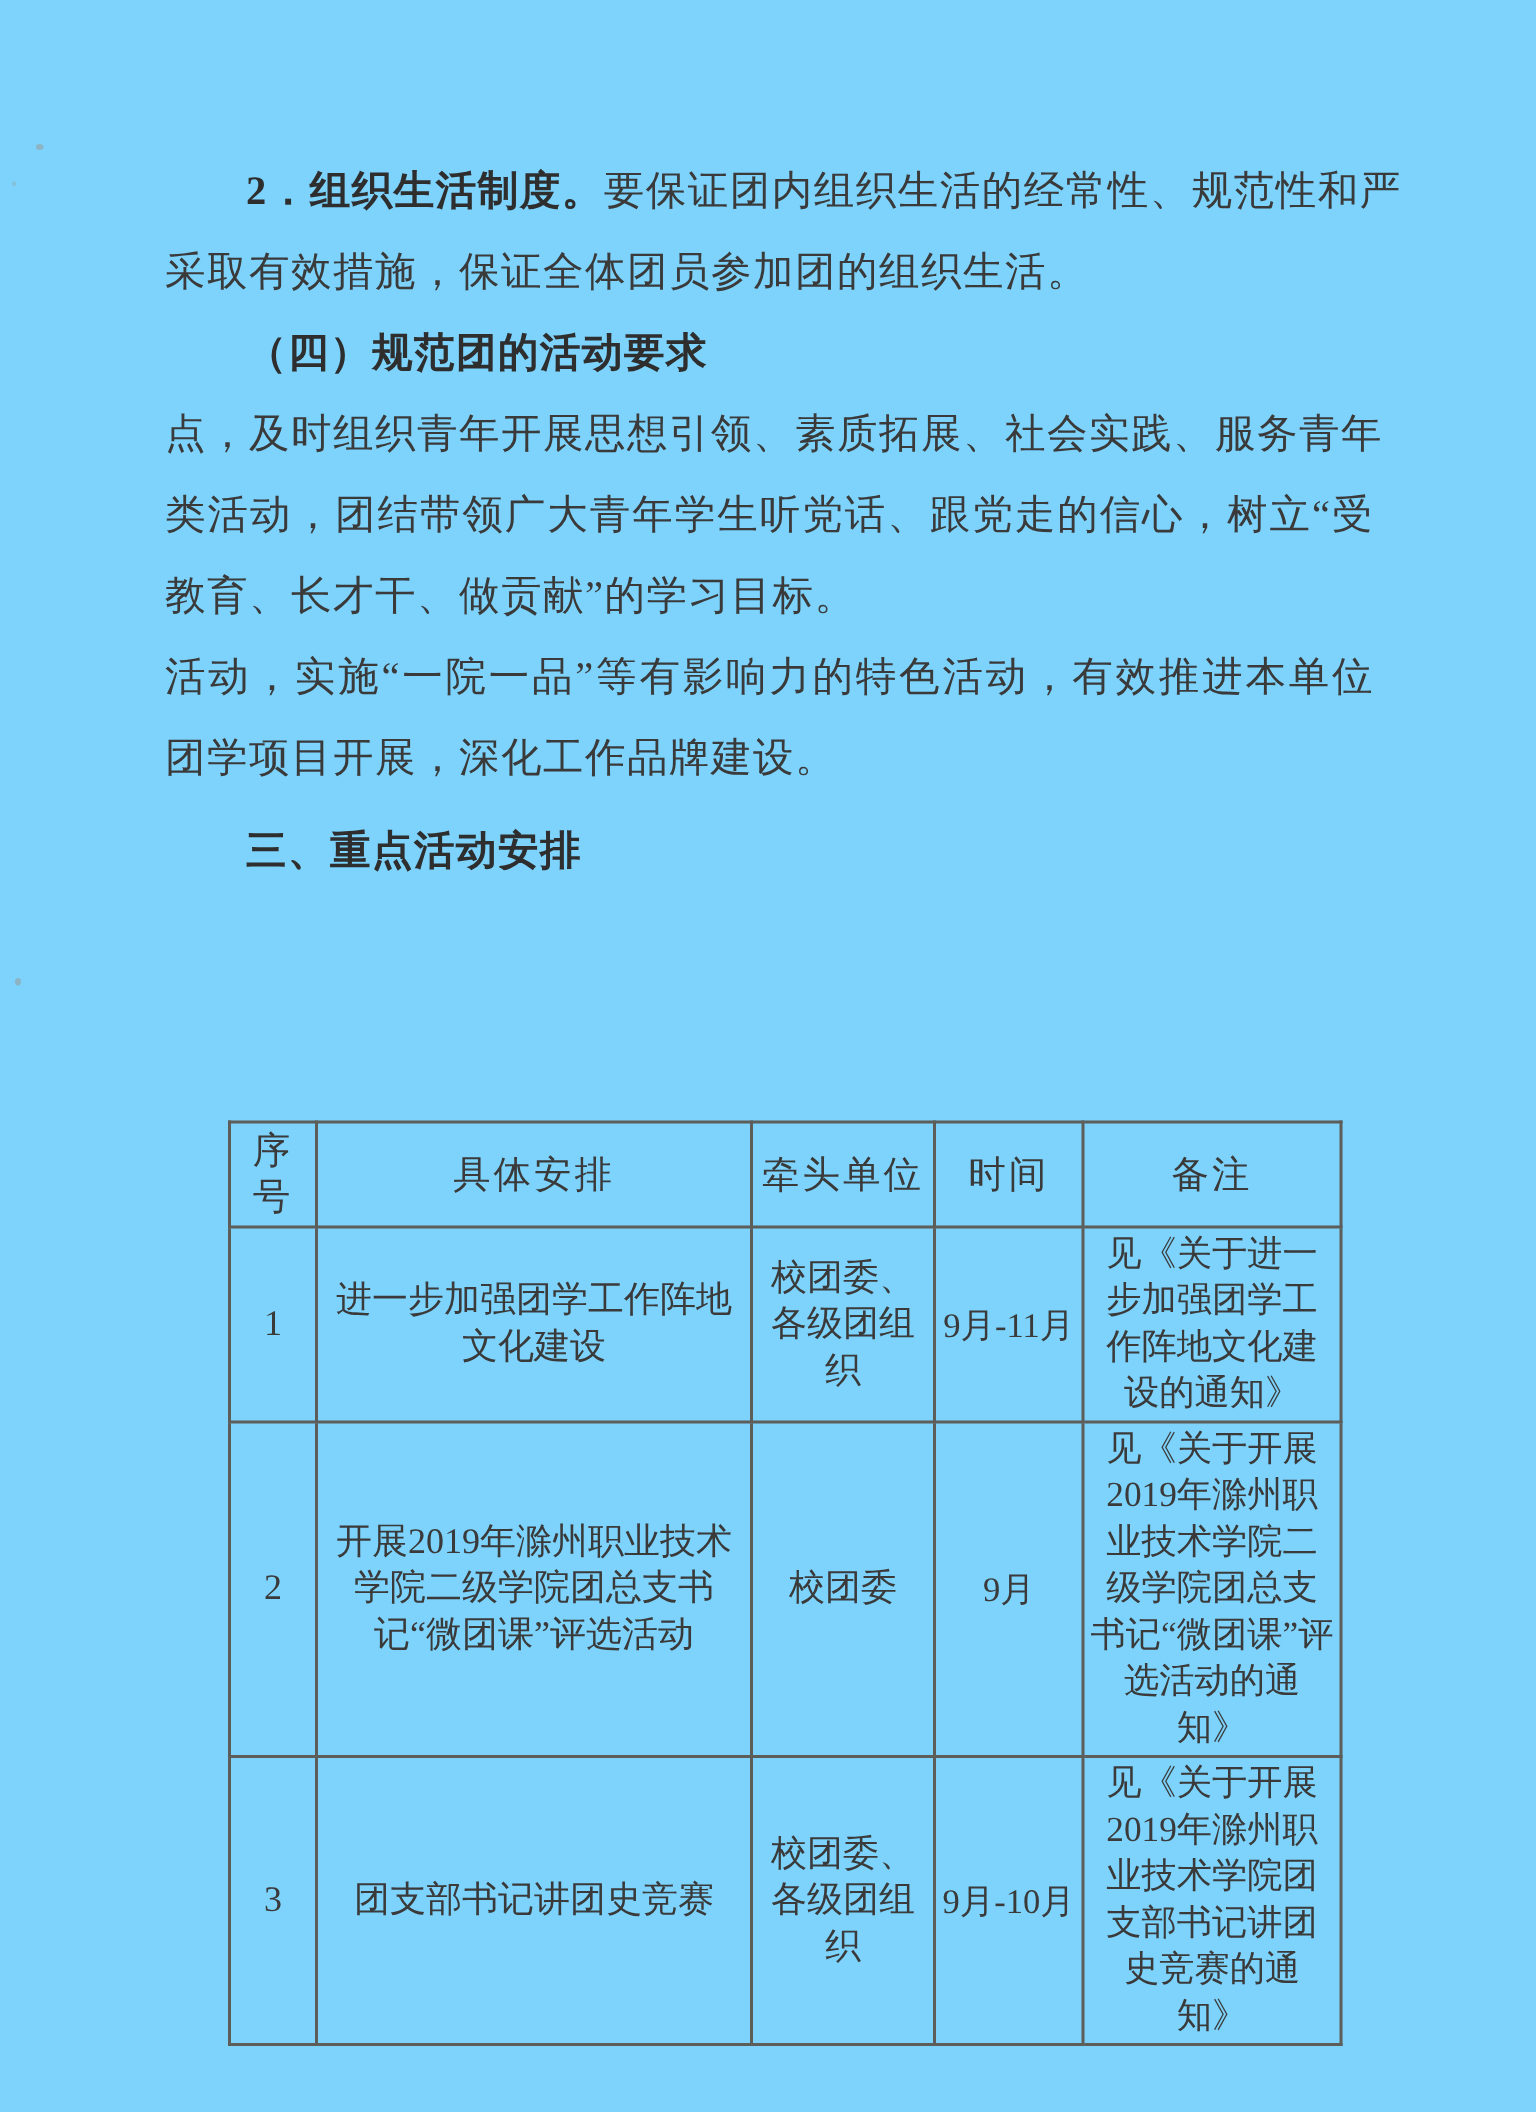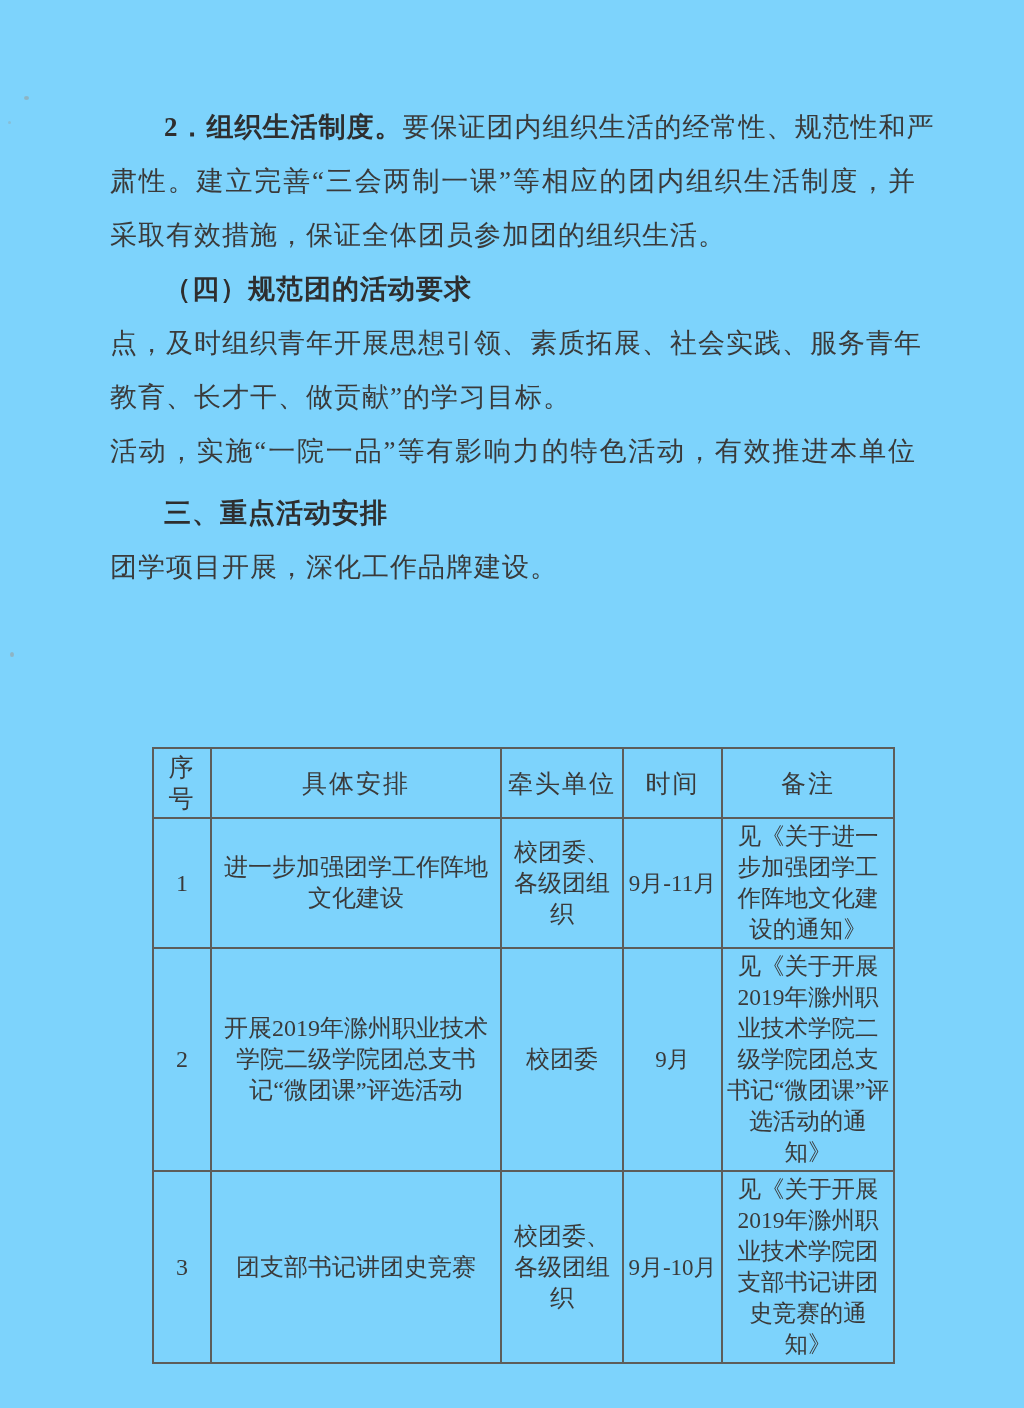--- a/index.html
+++ b/index.html
@@ -80,28 +80,28 @@
 </head>
 <body>
 
 <div class="page">
   <span class="speck speck1"></span>
   <span class="speck speck2"></span>
   <span class="speck speck3"></span>
 
   <div class="text-block">
       <div class="line indent"><span class="bold">2．组织生活制度。</span><span>要保证团内组织生活的经常性、规范性和严</span></div>
-      <div class="line"><span>肃性。建立完善“三会两制一课”等相应的团内组织生活制度，并</span></div>
       <div class="line last"><span>采取有效措施，保证全体团员参加团的组织生活。</span></div>
       <div class="line indent last heading"><span class="bold">（四）规范团的活动要求</span></div>
       <div class="line"><span>点，及时组织青年开展思想引领、素质拓展、社会实践、服务青年</span></div>
+      <div class="line"><span>类活动，团结带领广大青年学生听党话、跟党走的信心，树立“受</span></div>
       <div class="line last"><span>教育、长才干、做贡献”的学习目标。</span></div>
       <div class="line"><span>活动，实施“一院一品”等有影响力的特色活动，有效推进本单位</span></div>
+      <div class="line last"><span>团学项目开展，深化工作品牌建设。</span></div>
       <div class="line indent last heading heading-gap"><span class="bold">三、重点活动安排</span></div>
-      <div class="line last"><span>团学项目开展，深化工作品牌建设。</span></div>
     </div>
 
   <table class="activities">
     <colgroup>
         <col style="width: 58px;">
         <col style="width: 290px;">
         <col style="width: 122px;">
         <col style="width: 99px;">
         <col style="width: 172px;">
       </colgroup>

